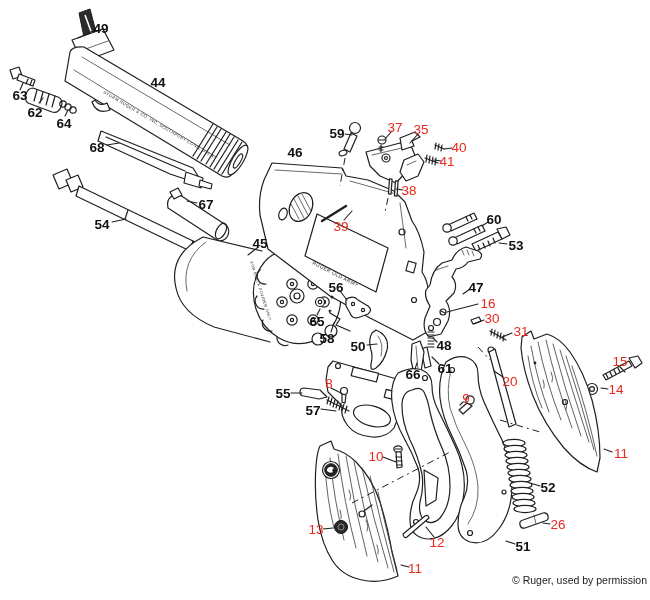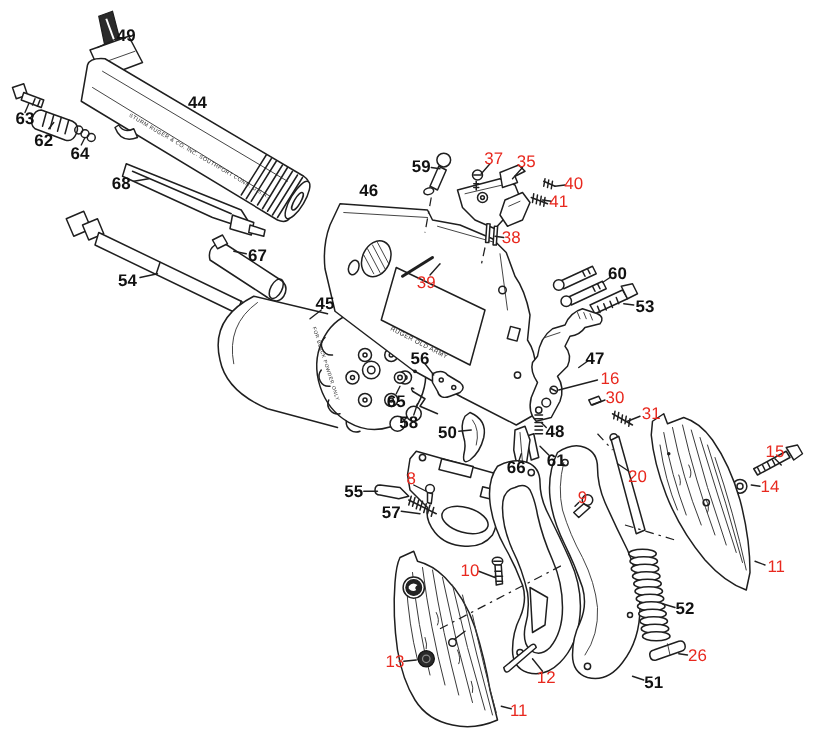--- a/index.html
+++ b/index.html
@@ -475,13 +475,14 @@
         <text x="523" y="546" text-anchor="middle" dominant-baseline="central" class="part-label black" fill="#111111">51</text>
         <line x1="323" y1="529" x2="333" y2="528" stroke="#1f1f1f" class="leader"></line>
         <text x="316" y="529" text-anchor="middle" dominant-baseline="central" class="part-label red" fill="#e8281e">13</text>
         <line x1="434" y1="537" x2="426" y2="527" stroke="#1f1f1f" class="leader"></line>
         <text x="437" y="542" text-anchor="middle" dominant-baseline="central" class="part-label red" fill="#e8281e">12</text>
         <line x1="409" y1="567" x2="401" y2="565" stroke="#1f1f1f" class="leader"></line>
         <text x="415" y="568" text-anchor="middle" dominant-baseline="central" class="part-label red" fill="#e8281e">11</text>
       </g>
 </svg>
 
+<div class="copyright">© Ruger, used by permission</div>
 </div>
 
 </body></html>

